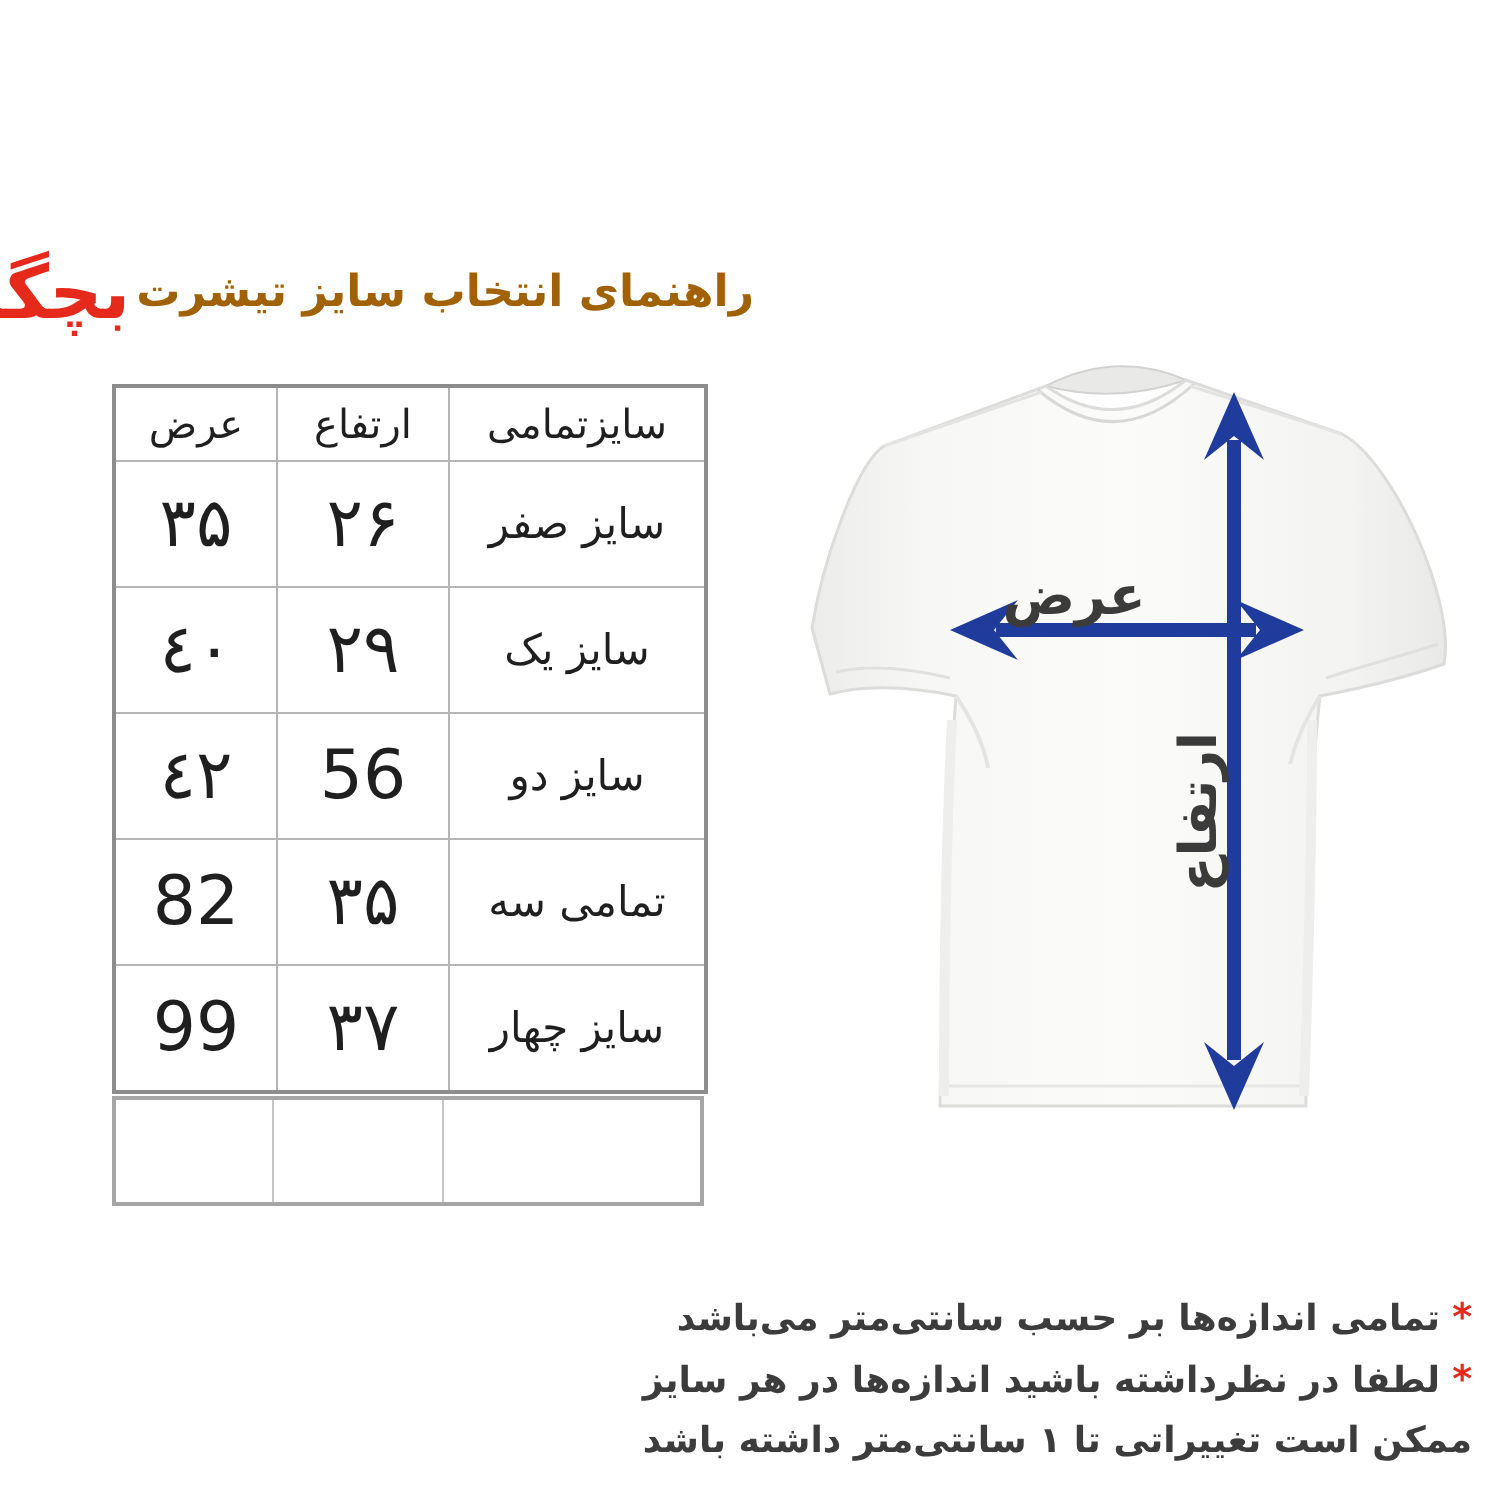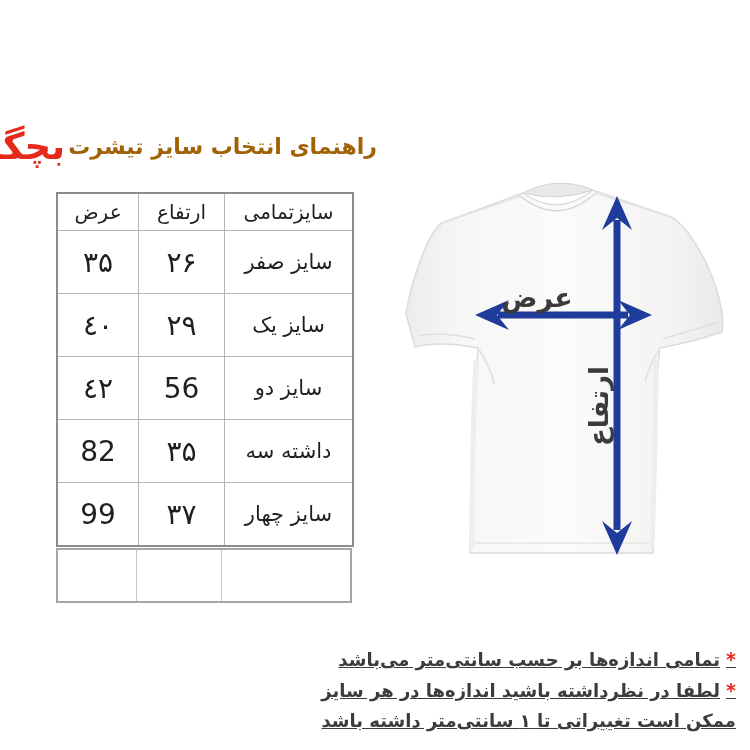--- a/index.html
+++ b/index.html
@@ -16,36 +16,36 @@
   .size-table{position:absolute;left:56px;top:192px;width:296px;direction:rtl;
               border-collapse:collapse;border:2px solid #8c8c8c;table-layout:fixed;}
   .size-table th,.size-table td{border:1px solid #b5b5b5;text-align:center;
               vertical-align:middle;color:#1f1f1f;font-weight:normal;padding:0;}
   .size-table th{height:36px;font-size:20px;}
   .size-table td{height:62px;}
   .col-name{width:127px;}
   .col-h{width:85px;}
   .col-w{width:80px;}
   .cell-name{font-size:21px;}
-  .cell-num{font-size:28px;}
+  .cell-num{font-size:34px;}
 
   
   .empty-row{position:absolute;left:56px;top:548px;width:296px;height:55px;
              border:2px solid #a6a6a6;box-sizing:border-box;}
   .empty-row .vdiv{position:absolute;top:0;bottom:0;width:1px;background:#c6c6c6;}
   .vdiv-1{left:78px;}
   .vdiv-2{left:163px;}
 
   
   .shirt{position:absolute;left:388px;top:160px;width:362px;height:470px;}
   .shirt text{font-family:"DejaVu Sans",sans-serif;}
 
   
   .notes{position:absolute;right:14px;top:644px;direction:rtl;text-align:right;
-         color:#3c3c3c;font-weight:bold;font-size:18px;line-height:30px;white-space:nowrap;text-decoration:underline;}
+         color:#3c3c3c;font-weight:bold;font-size:18px;line-height:30px;white-space:nowrap;}
   .note-star{color:#e5291a;margin-left:6px;font-size:19px;}
 </style>
 </head>
 <body>
 
 <div class="stage">
 
   <div class="title">
     <span class="title-text">راهنمای انتخاب سایز تیشرت</span>
     <span class="title-highlight">بچگانه</span>
@@ -67,21 +67,21 @@
       <td class="cell-name">سایز یک</td>
       <td class="cell-num">۲۹</td>
       <td class="cell-num">٤٠</td>
     </tr>
     <tr>
       <td class="cell-name">سایز دو</td>
       <td class="cell-num">56</td>
       <td class="cell-num">٤۲</td>
     </tr>
     <tr>
-      <td class="cell-name">داشته سه</td>
+      <td class="cell-name">تمامی سه</td>
       <td class="cell-num">۳۵</td>
       <td class="cell-num">82</td>
     </tr>
     <tr>
       <td class="cell-name">سایز چهار</td>
       <td class="cell-num">۳۷</td>
       <td class="cell-num">99</td>
     </tr>
   </tbody>
     </table>

